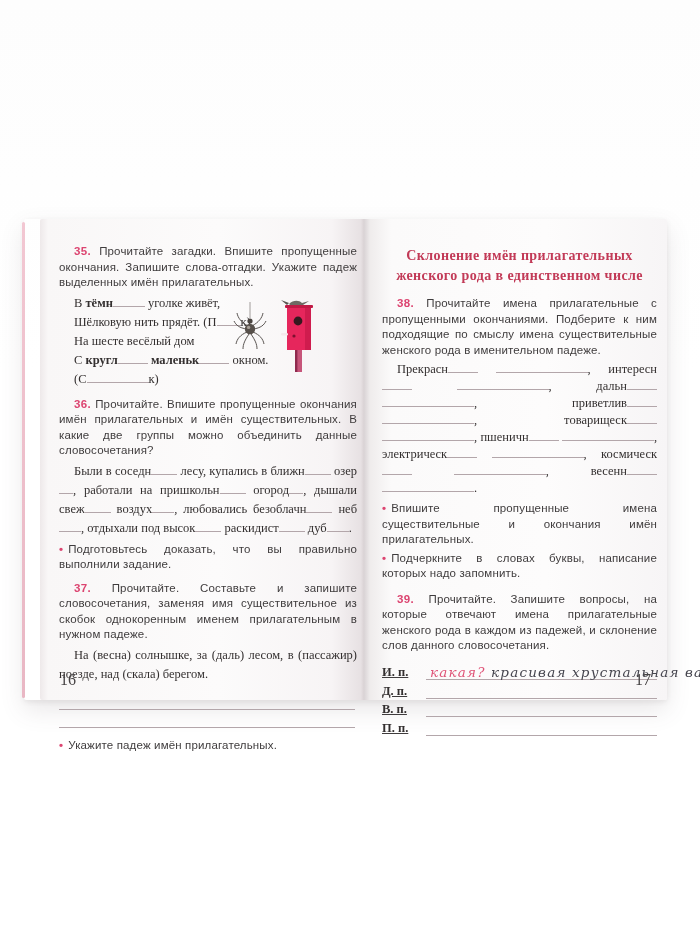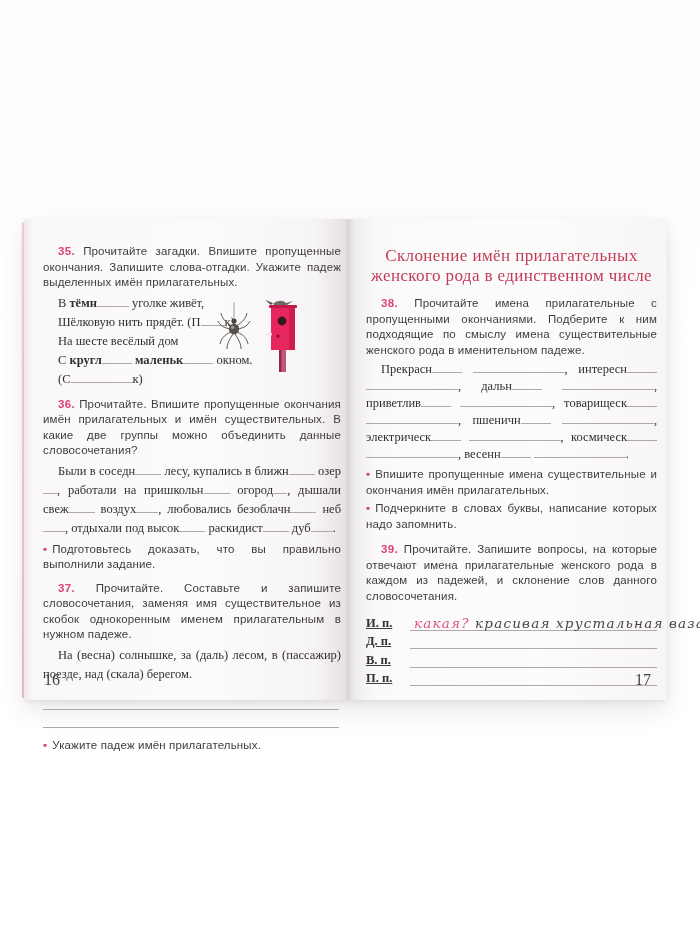--- a/index.html
+++ b/index.html
@@ -27,20 +27,21 @@
     display:flex;
     box-shadow:0 10px 24px rgba(100,88,92,.14),0 2px 5px rgba(100,88,92,.10);
     border-radius:2px;
   }
   .page{position:relative;height:100%;}
   .page-left{
     width:324px;
     background:linear-gradient(90deg,#eee9ea 0%,#f9f7f7 2.5%,#fcfbfb 55%,#f7f4f5 90%,#e7e1e3 99%,#d9d2d4 100%);
     padding:25px 7px 0 19px;
     border-radius:2px 0 0 2px;
+    margin-left:16px;
   }
   .page-right{
     width:319px;
     background:linear-gradient(90deg,#d9d3d5 0%,#efecec 2%,#fbfafa 9%,#fdfcfc 60%,#f7f5f6 100%);
     padding:25px 10px 0 18px;
     border-radius:0 2px 2px 0;
   }
   .cover-sliver{position:absolute;left:-2px;top:3px;bottom:2px;width:3px;background:linear-gradient(180deg,#f2c7d2,#e9b7c4);border-radius:2px;}
 
   
@@ -84,21 +85,21 @@
   }
   .bullet .dot{color:var(--accent);font-weight:bold;margin-right:5px;}
 
   
   .write-line{height:18px;border-bottom:1px solid var(--rule-line);margin-right:2px;}
   .write-gap{margin-top:8px;}
 
   
   .section-title{
     font-family:"Liberation Serif","DejaVu Serif",serif;
-    font-weight:normal;font-size:17px;line-height:20px;
+    font-weight:bold;font-size:14px;line-height:20px;
     color:var(--title);text-align:center;letter-spacing:.4px;
     margin:2px 4px 10px 4px;
   }
   .mt8{margin-top:8px;}
   .mt10{margin-top:10px;}
 
   
   .cases{margin-top:8px;text-decoration:underline;}
   .case-row{display:flex;align-items:flex-end;height:18.5px;}
   .case-label{

